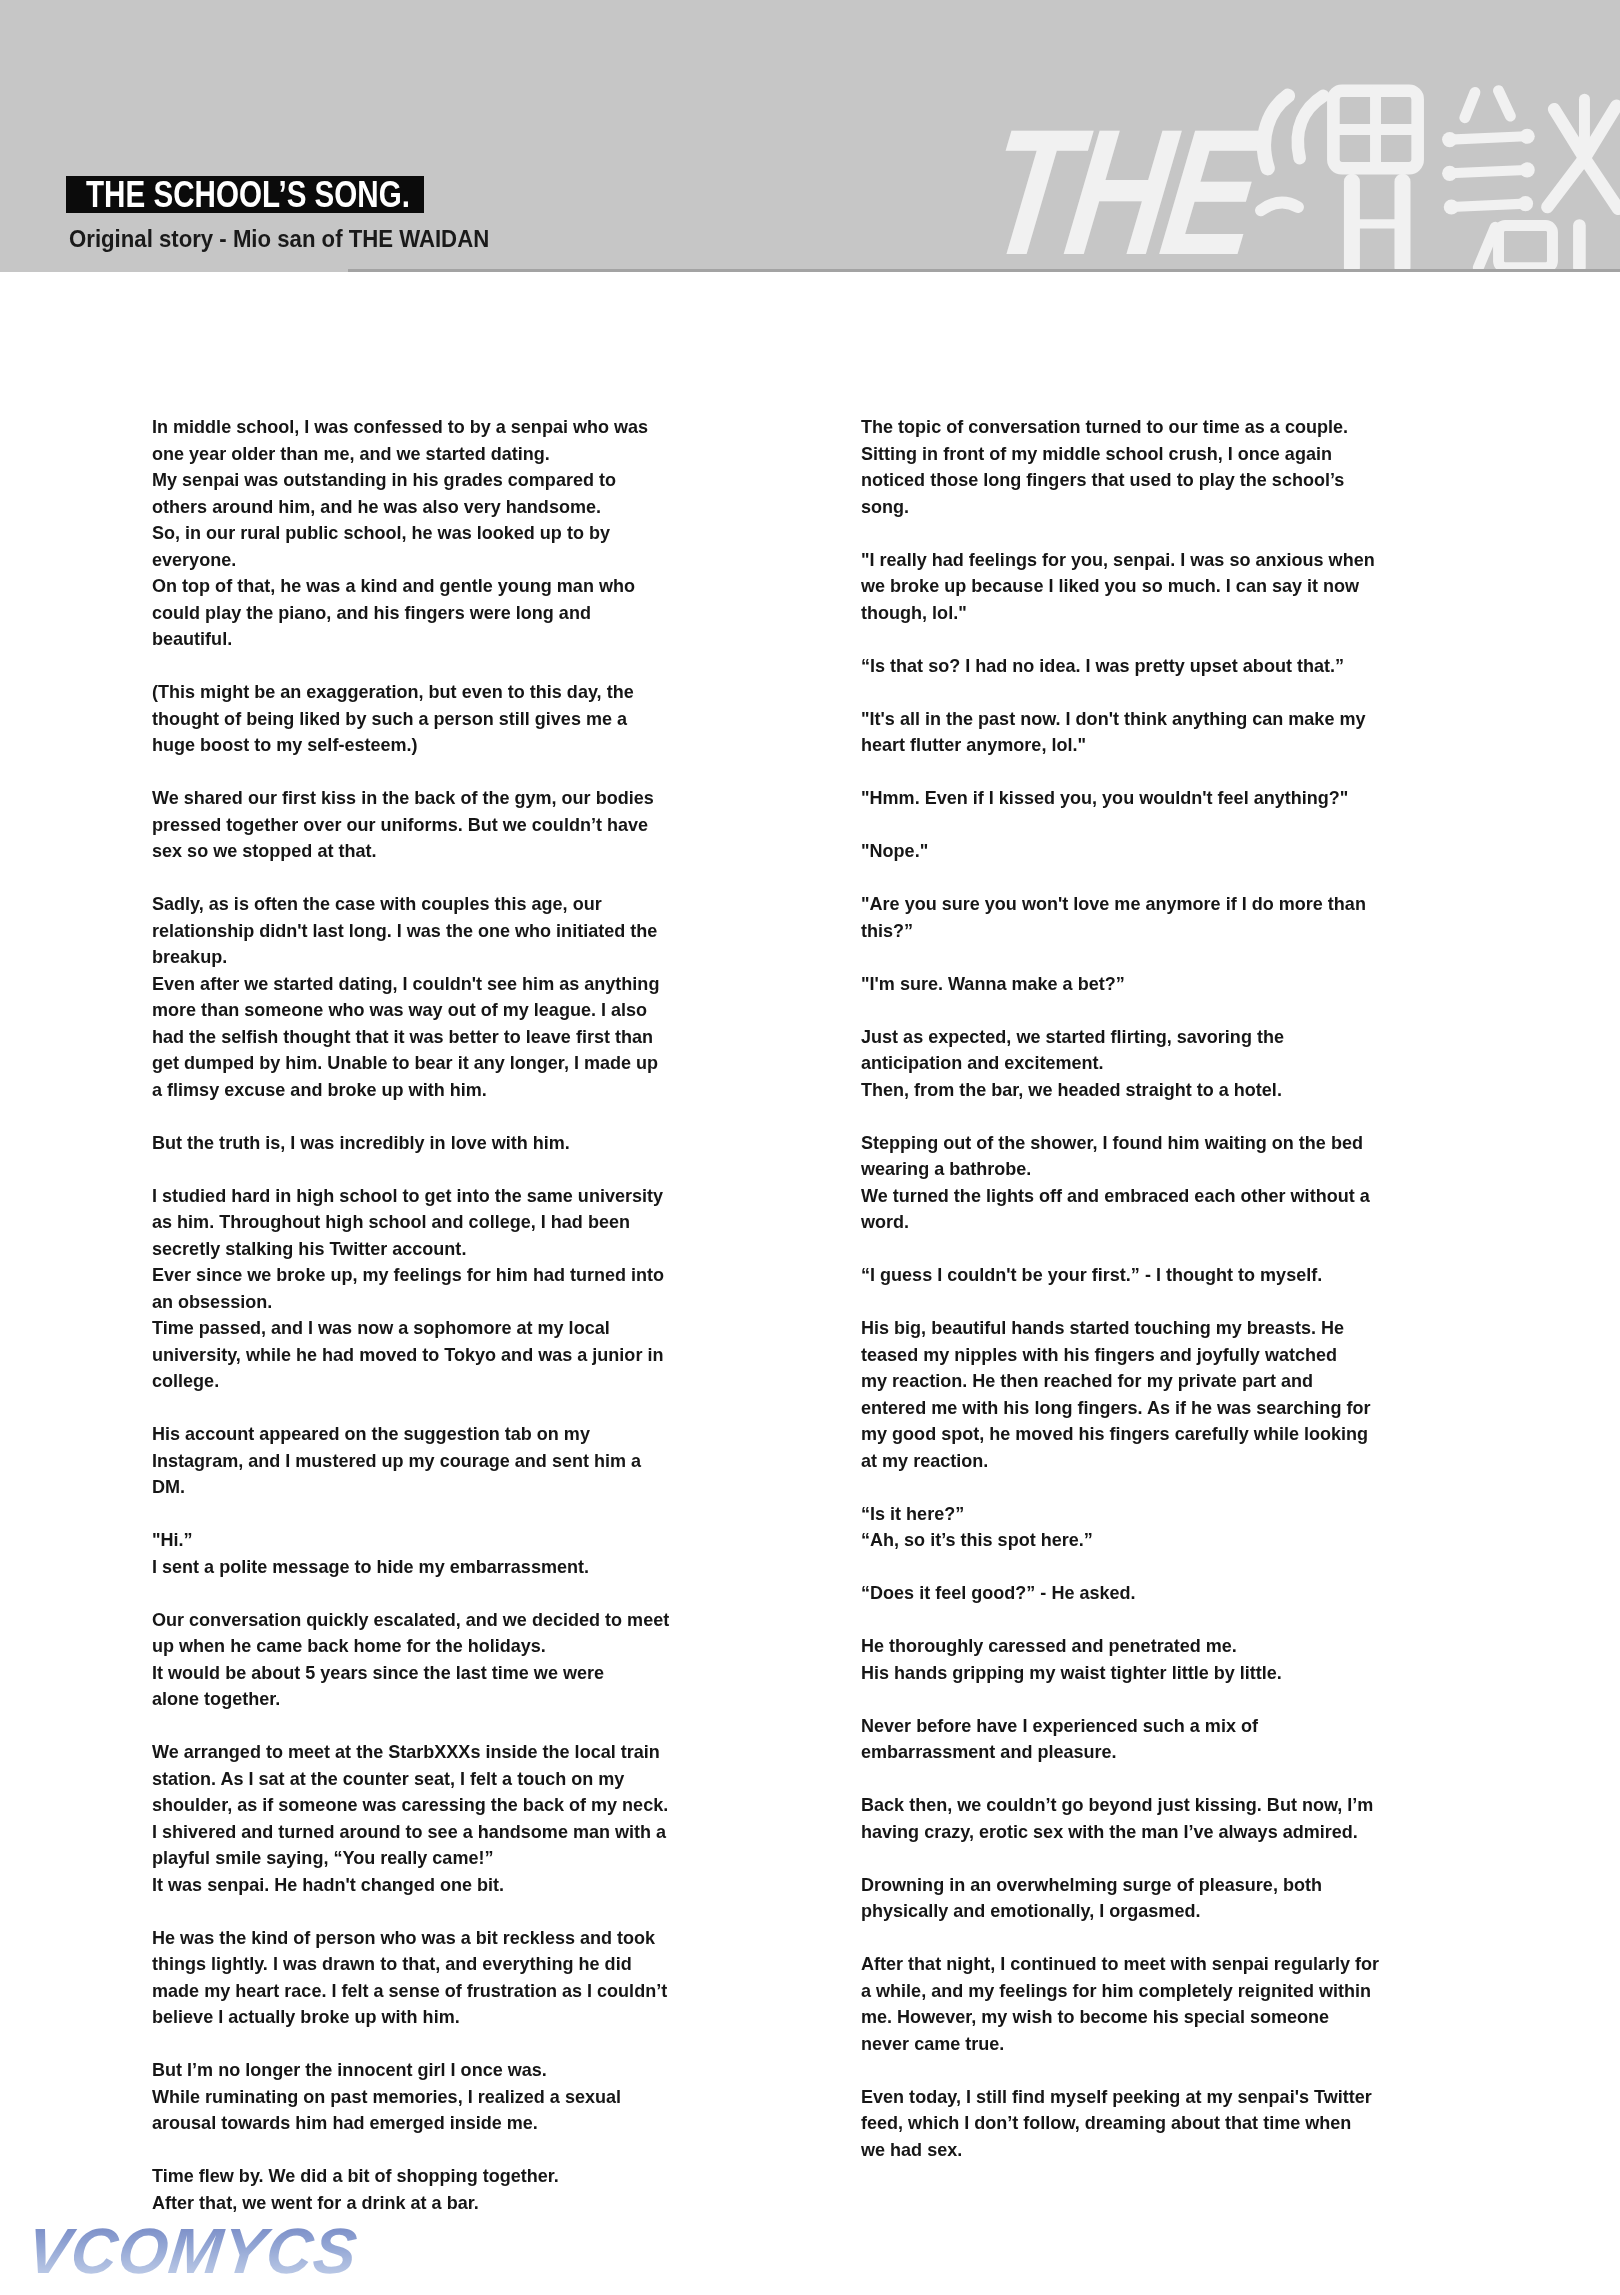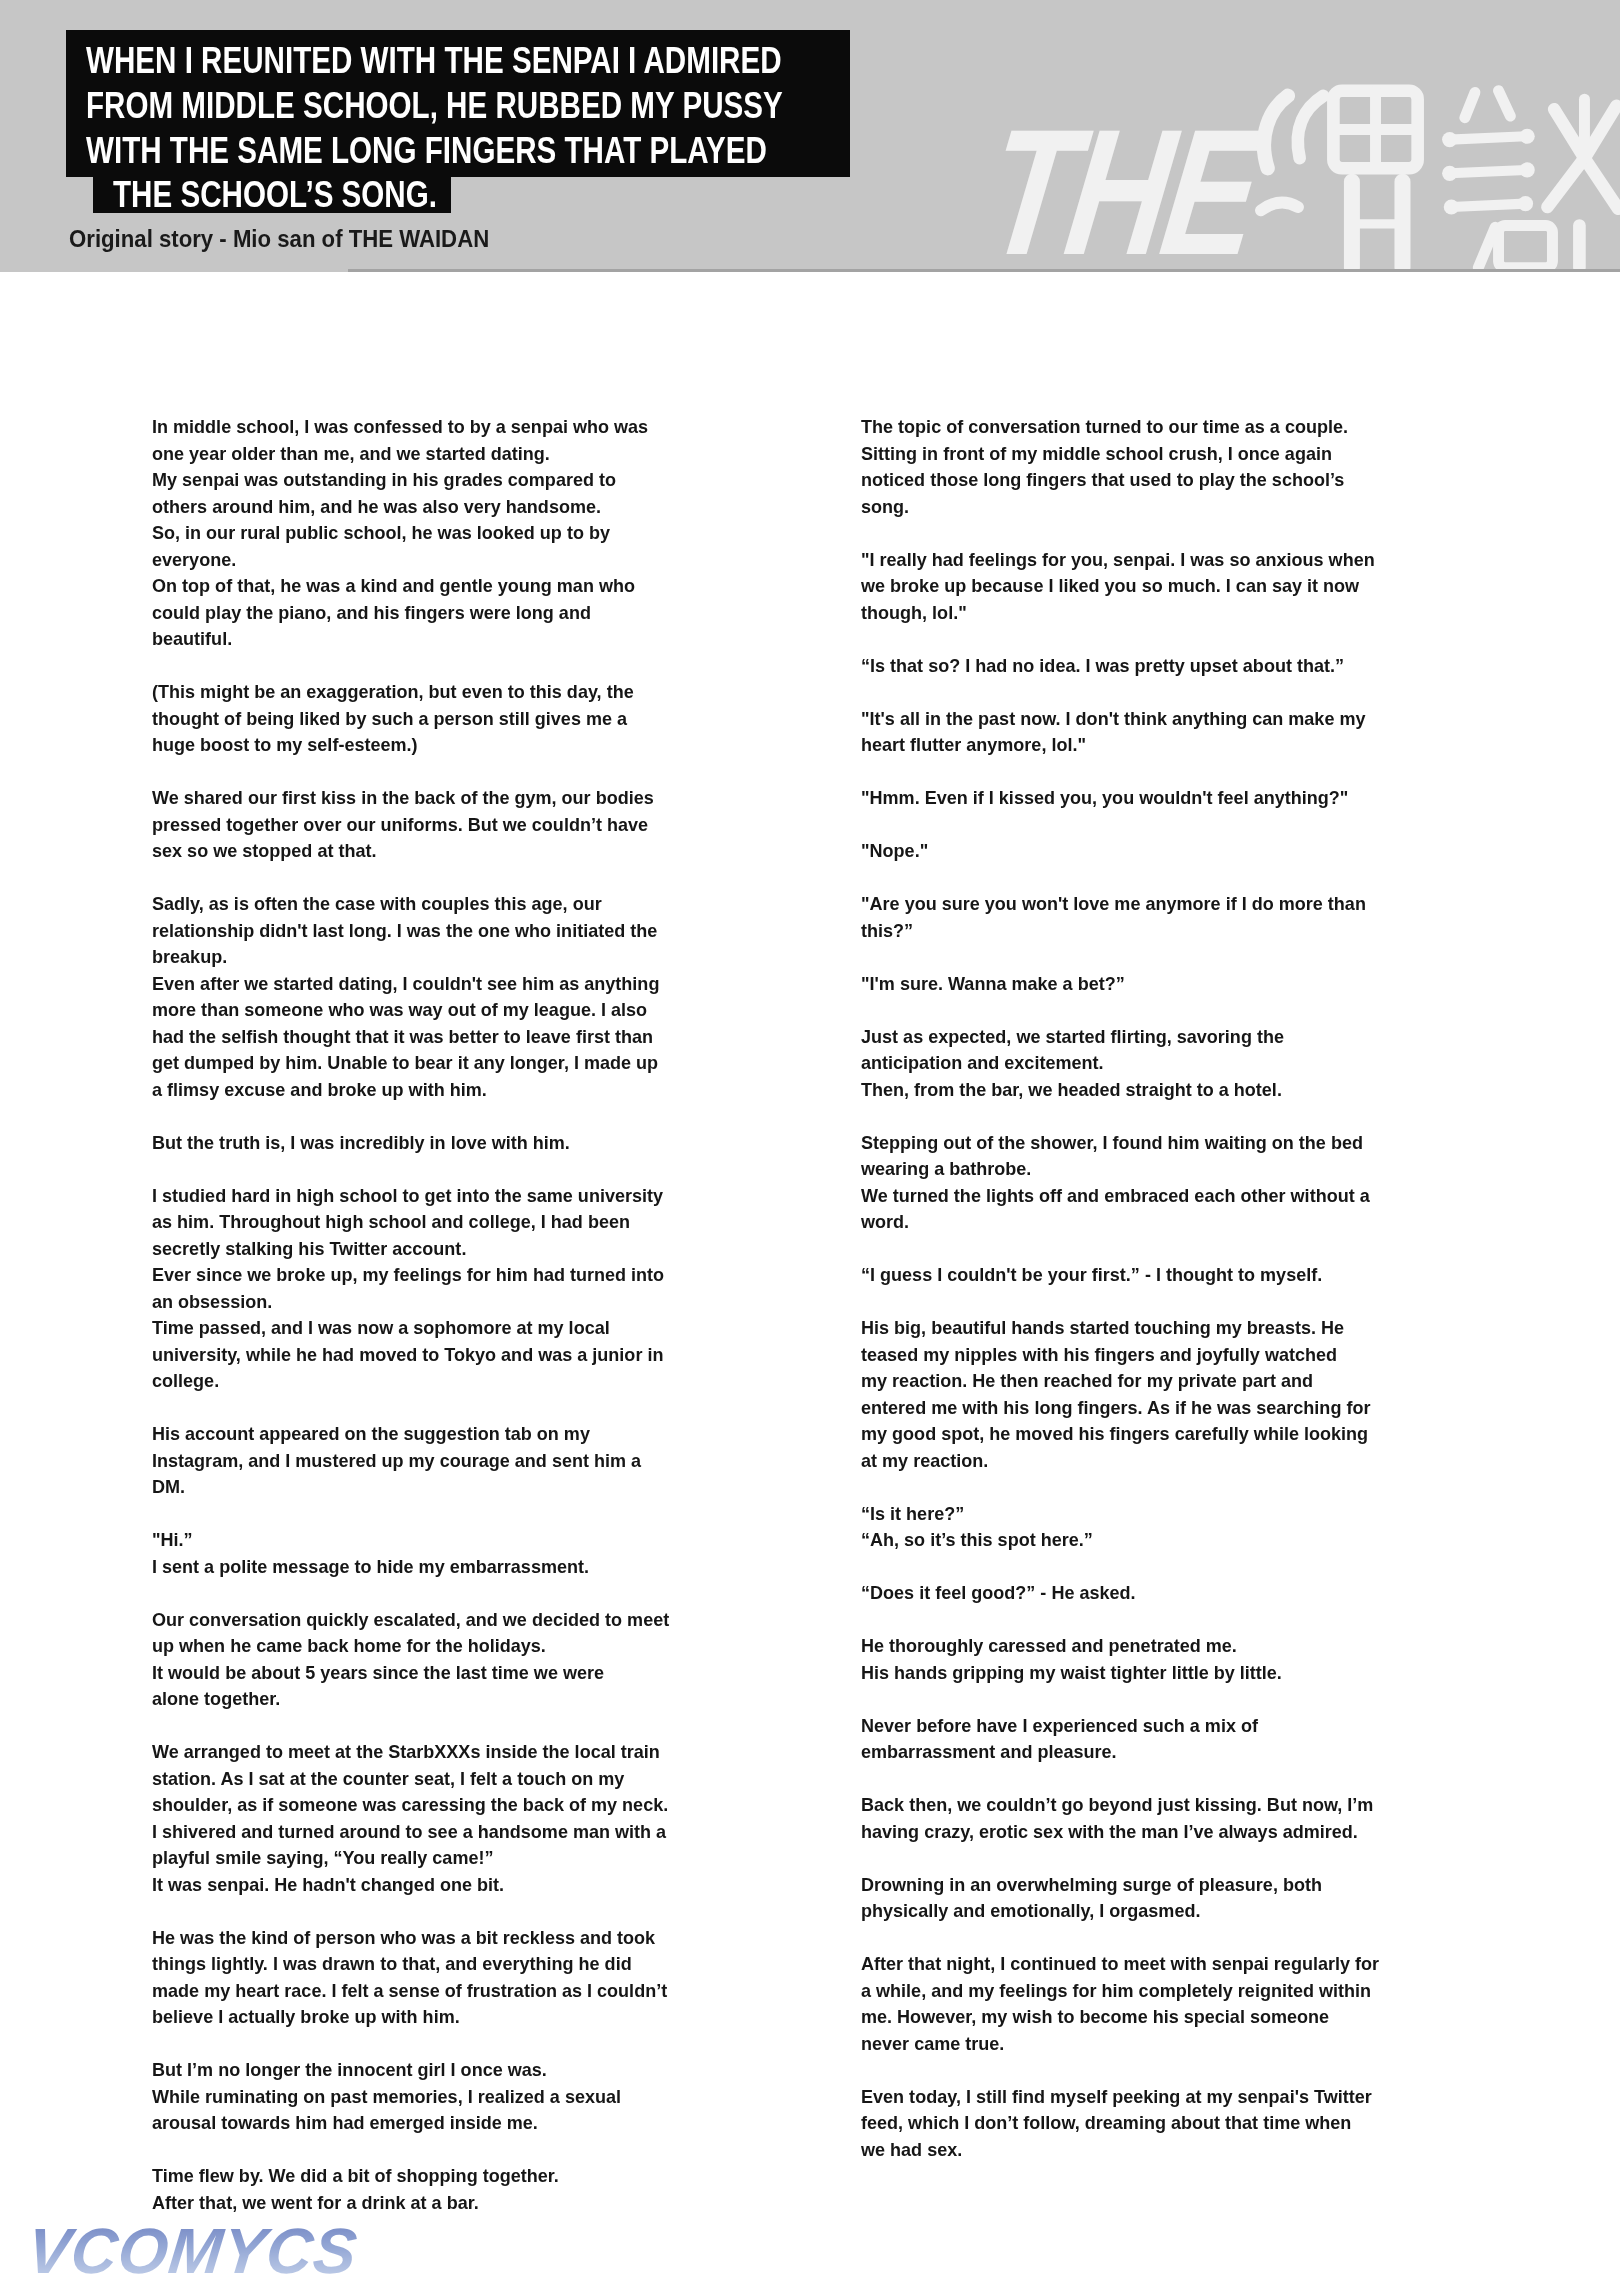--- a/index.html
+++ b/index.html
@@ -44,21 +44,20 @@
     position: absolute; left: 66px; top: 30px;
     width: 764px;
     background: #0b0b0b;
     padding: 8.4px 0 3.4px 20px;
   }
   .title-tail {
     position: absolute; left: 66px; top: 176px;
     width: 338px; height: 37px;
     background: #0b0b0b;
     padding: 0 0 0 20px;
-    margin-left: 27px;
   }
   .title-line {
     display: block;
     color: #ffffff;
     font-size: 37px; font-weight: bold; line-height: 45px;
     white-space: pre;
     transform: scaleX(0.80);
     transform-origin: left center;
   }
   .title-tail .title-line { line-height: 37px; }
@@ -143,25 +142,20 @@
         <path d="M398,88 L398,18" stroke-width="13"></path>
 
         <rect x="296" y="168" width="64" height="50" rx="8" stroke-width="13"></rect>
         <path d="M272,218 L292,170" stroke-width="13"></path>
         <path d="M392,168 L392,218" stroke-width="15"></path>
       </g>
     </svg>
     <div class="band-rule"></div>
   </div>
 
-  <div class="title-main">
-    <span class="title-line">WHEN I REUNITED WITH THE SENPAI I ADMIRED</span>
-    <span class="title-line">FROM MIDDLE SCHOOL, HE RUBBED MY PUSSY</span>
-    <span class="title-line">WITH THE SAME LONG FINGERS THAT PLAYED</span>
-  </div>
   <div class="title-tail">
     <span class="title-line">THE SCHOOL’S SONG.</span>
   </div>
 
   <div class="subtitle">Original story - Mio san of THE WAIDAN</div>
 
   <div class="col col-left">In middle school, I was confessed to by a senpai who was
 one year older than me, and we started dating.
 My senpai was outstanding in his grades compared to
 others around him, and he was also very handsome.

